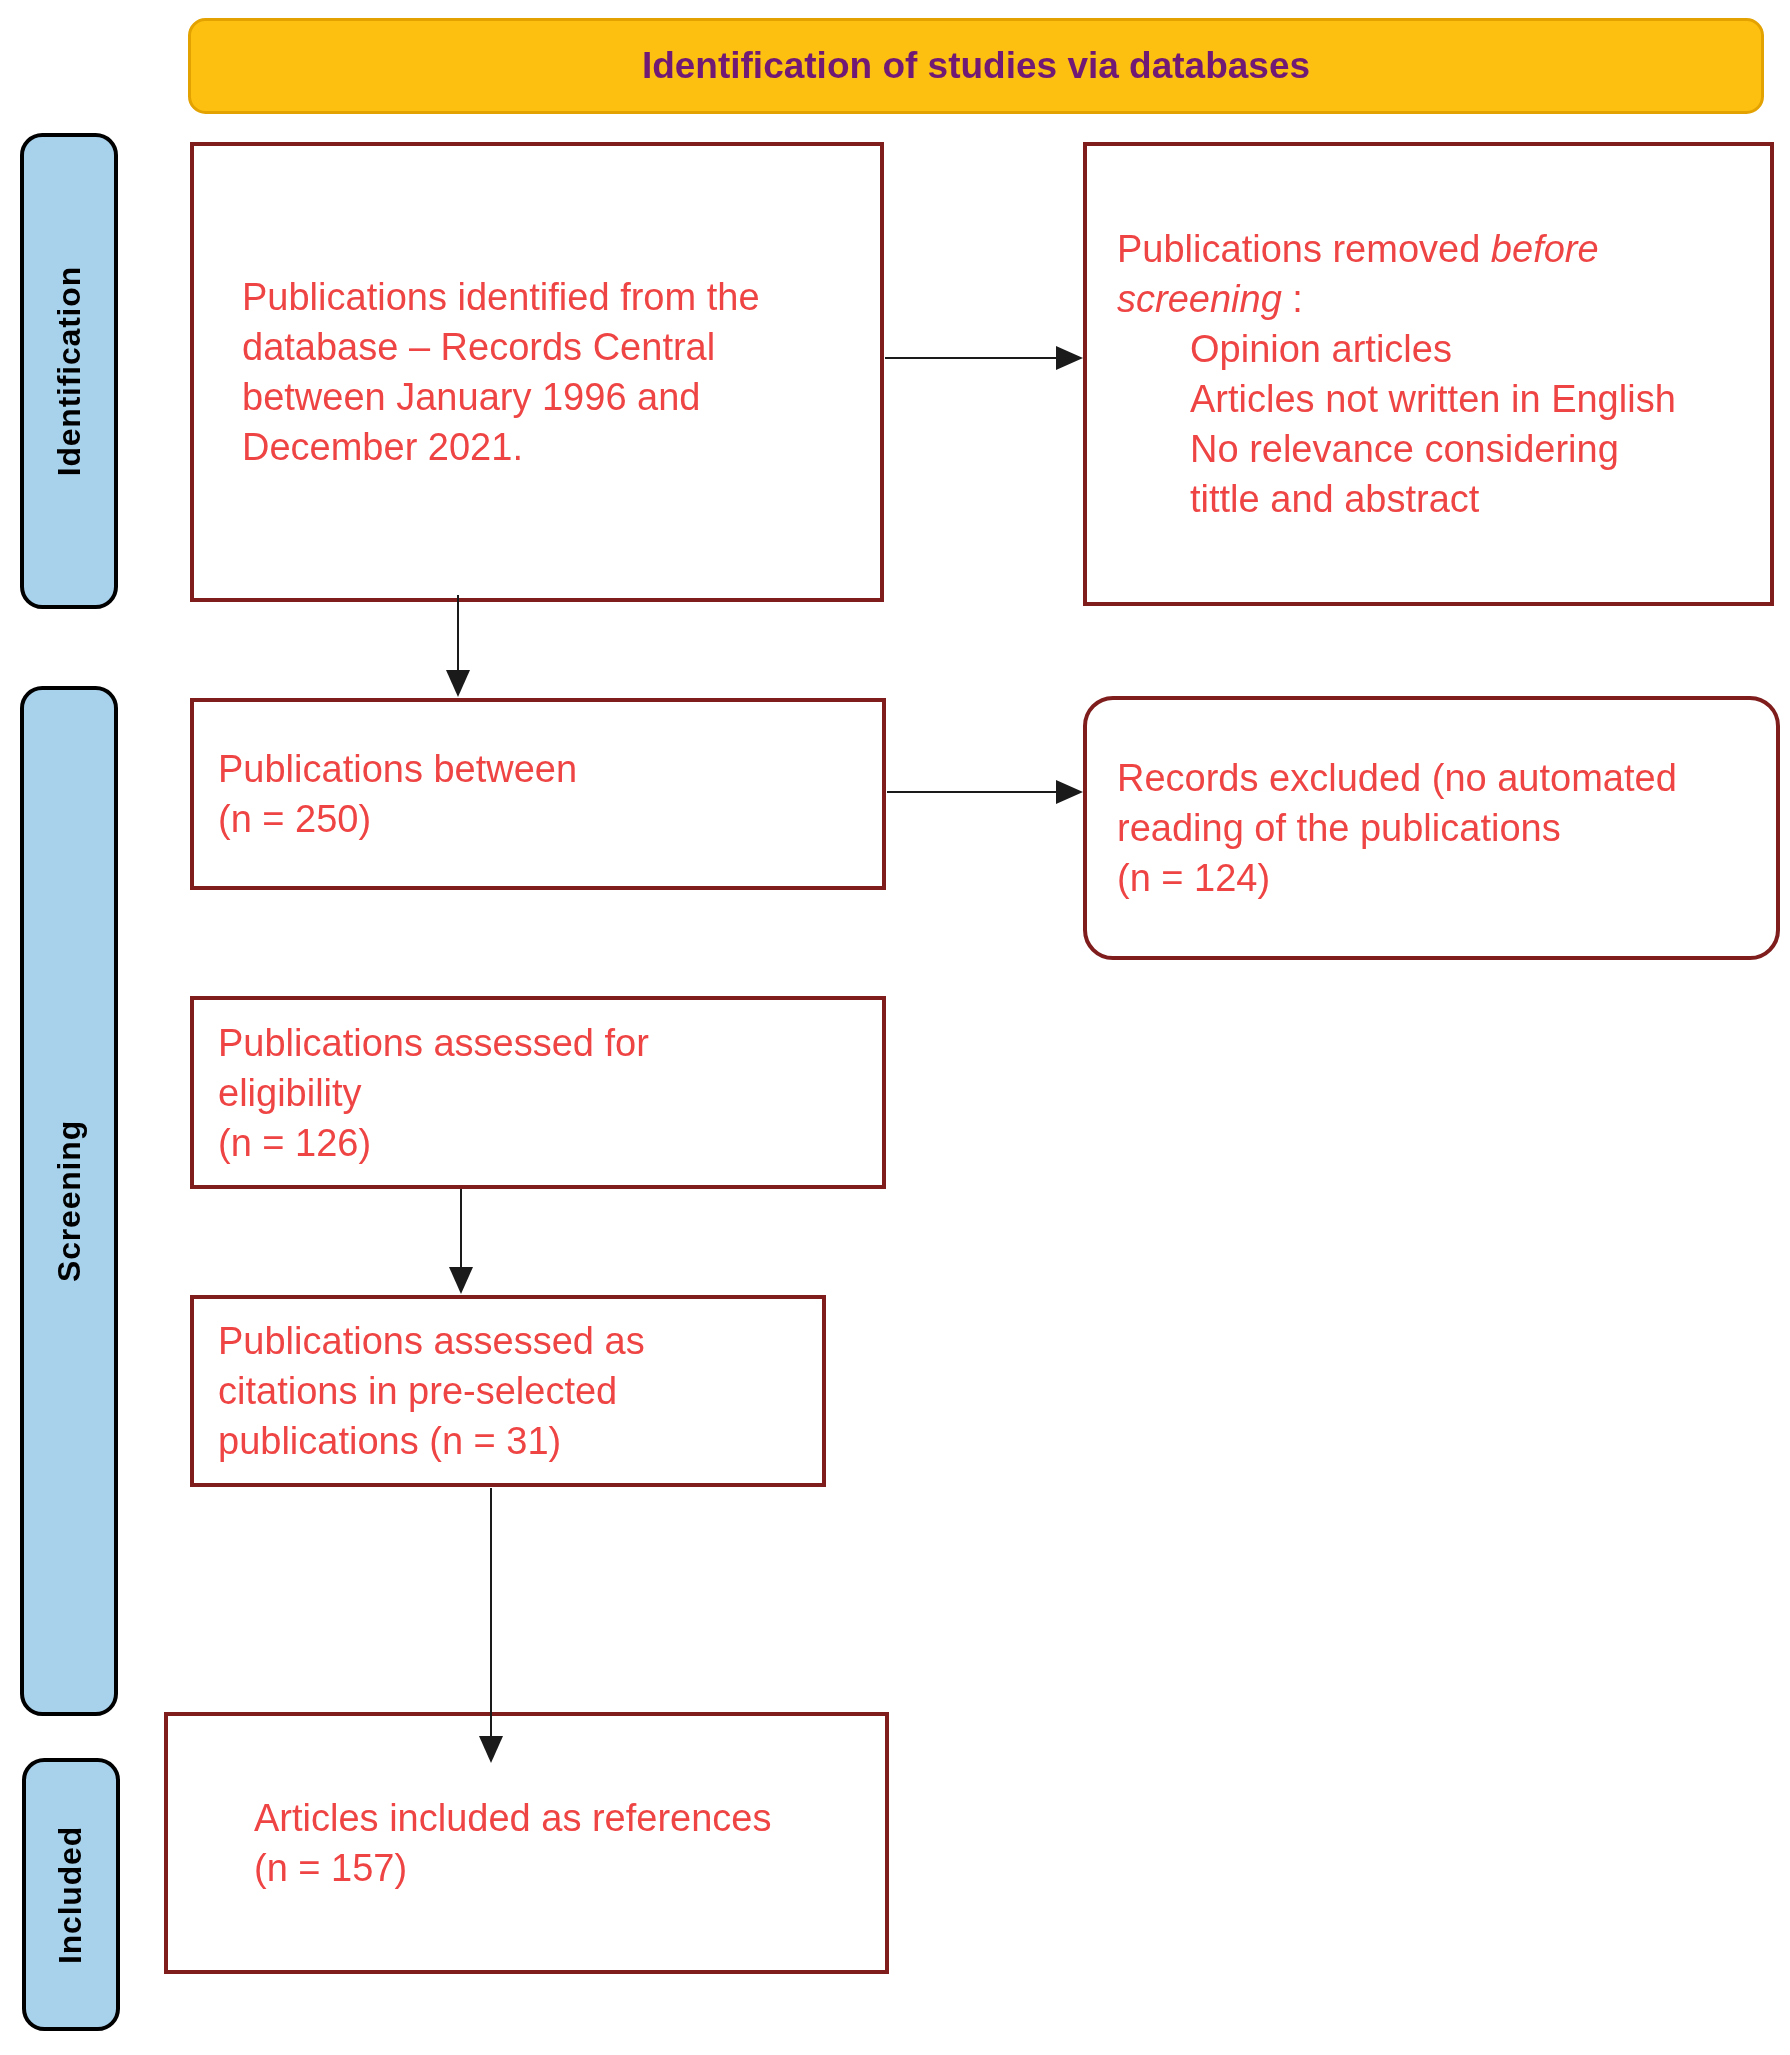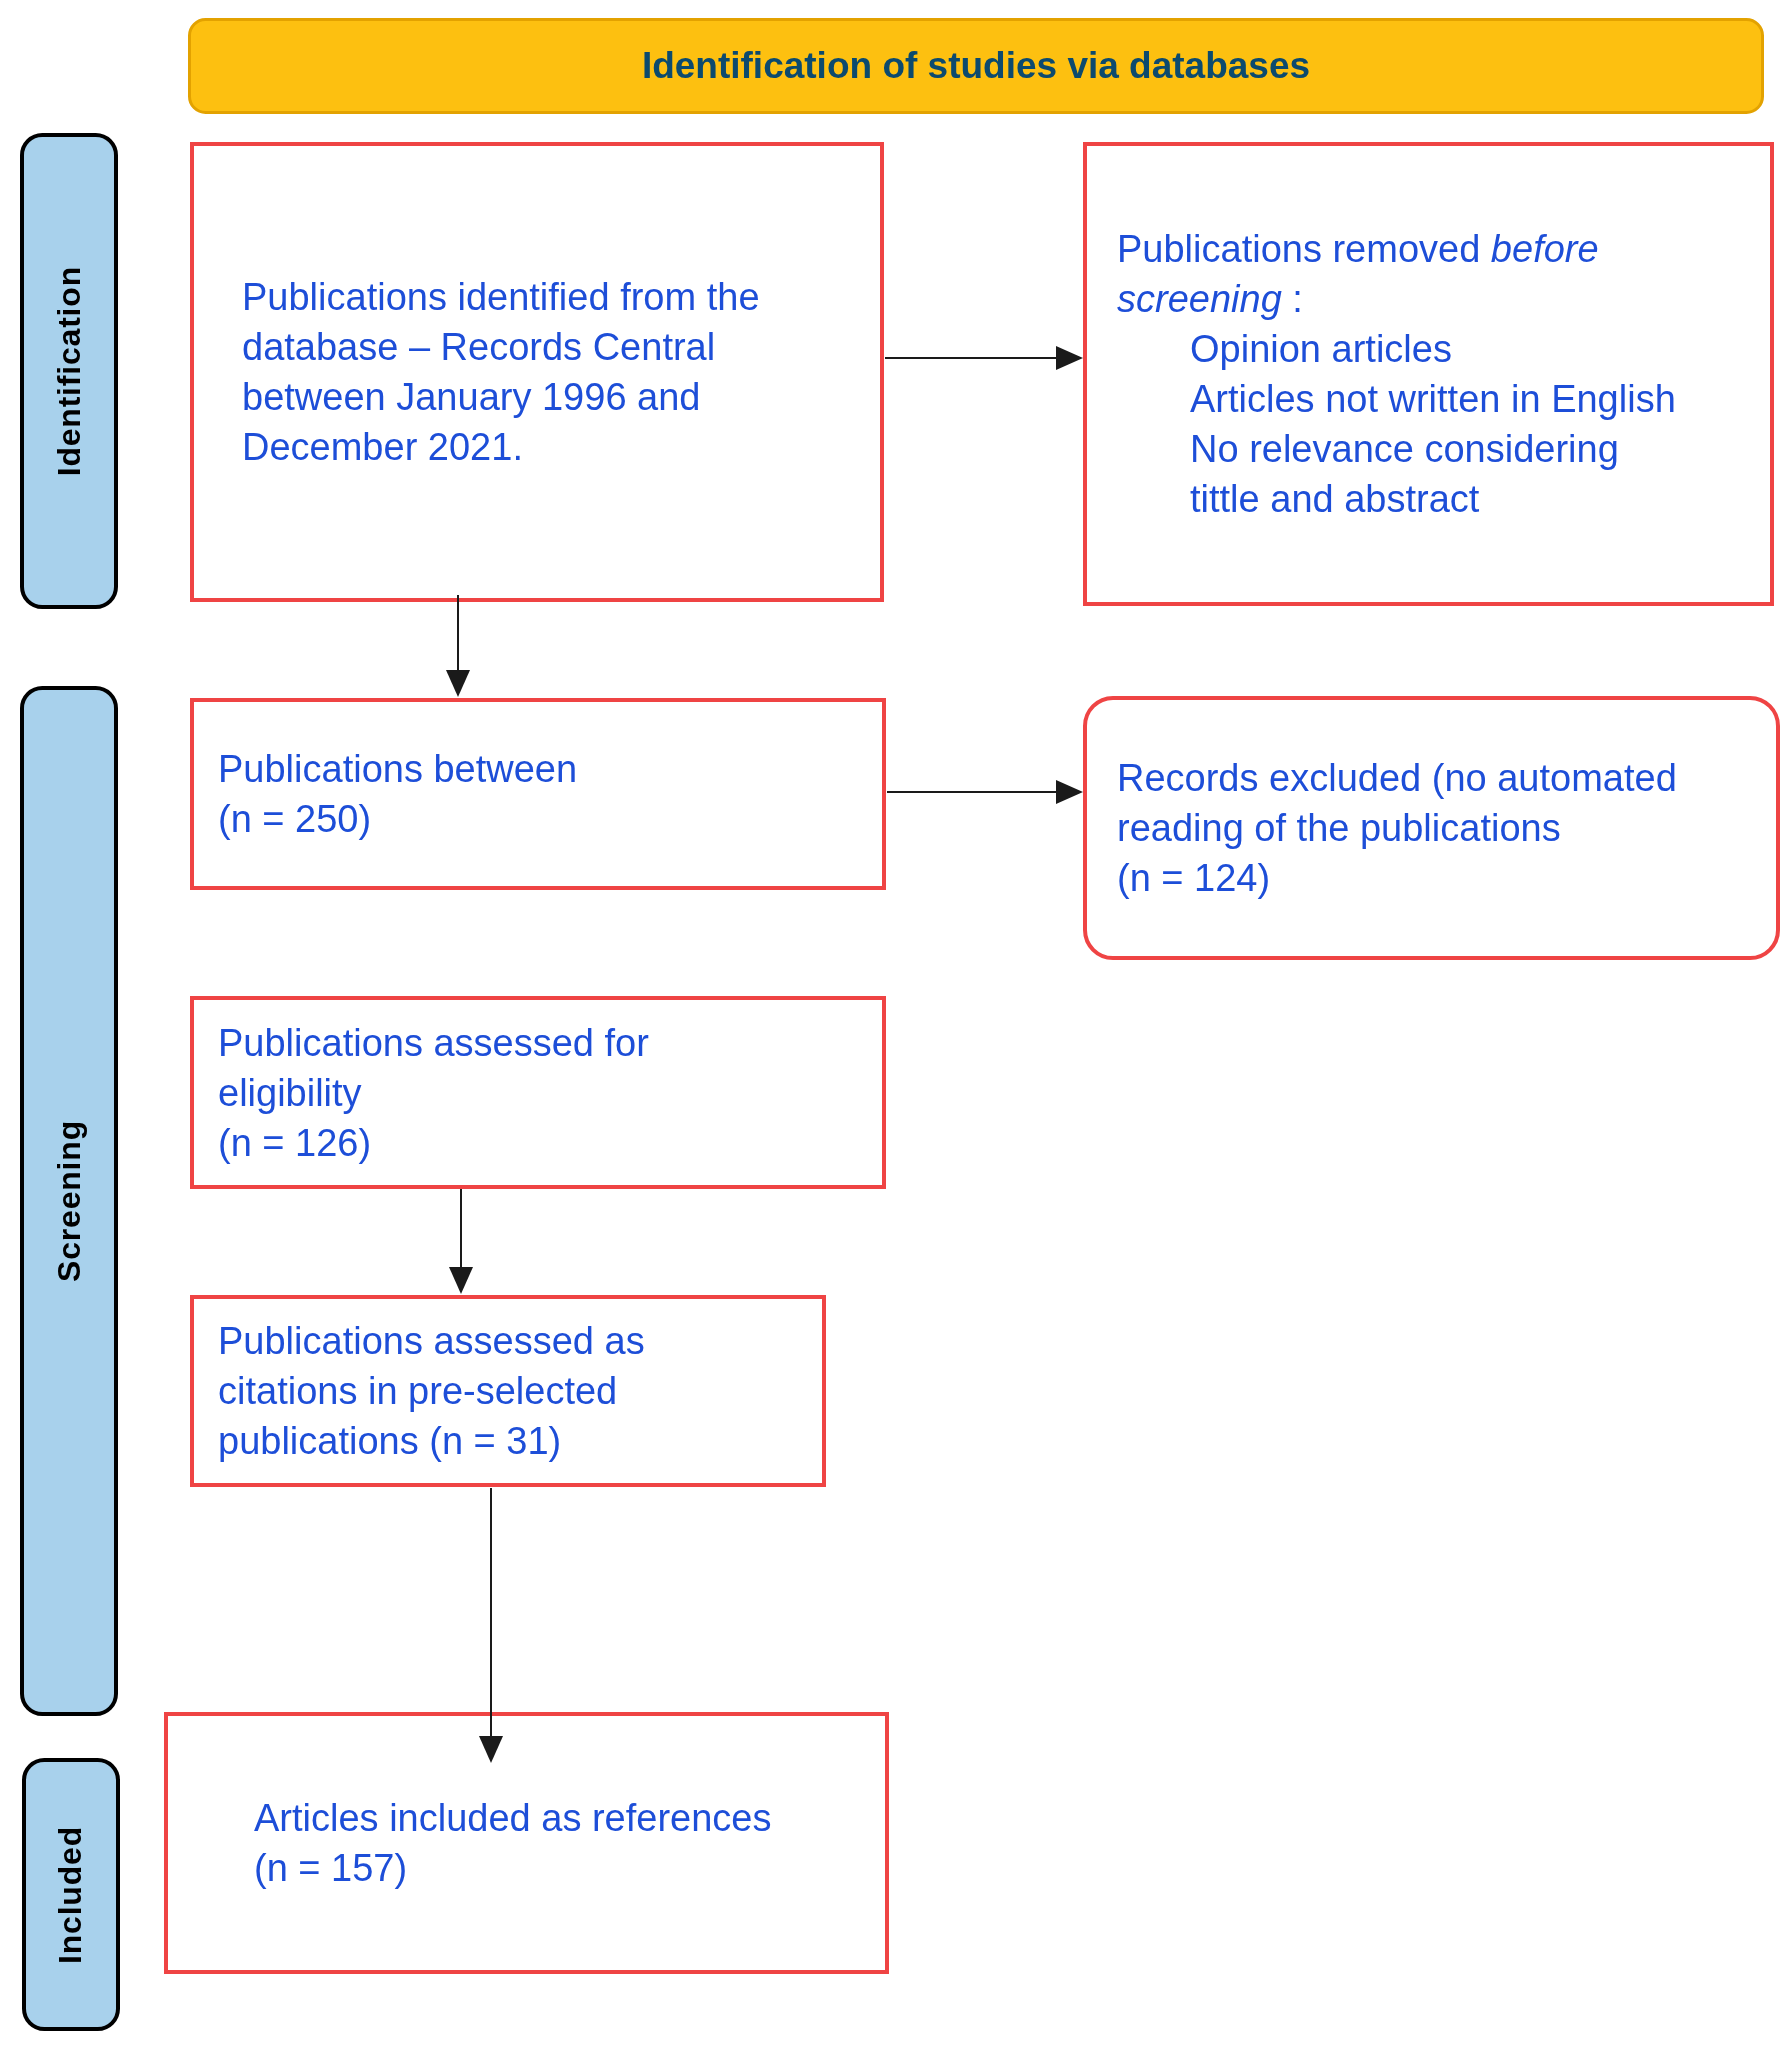--- a/index.html
+++ b/index.html
@@ -15,21 +15,21 @@
   }
 
   
   .banner {
     position: absolute;
     left: 188px; top: 17.6px; width: 1576px; height: 96px;
     background: #FDC010;
     border: 3.2px solid #E3A200;
     border-radius: 17.6px;
     display: flex; align-items: center; justify-content: center;
-    font-size: 37px; font-weight: 700; color: #0c4a6e;
+    font-size: 37px; font-weight: 700; color: #701a75;
   }
 
   
   .stage {
     position: absolute;
     background: #A8D1EC;
     border: 4px solid #000;
     border-radius: 22.3px;
     display: flex; align-items: center; justify-content: center;
   }
@@ -41,23 +41,23 @@
     white-space: nowrap;
   }
   #stage-identification { left: 20px; top: 133px; width: 98px; height: 476px; }
   #stage-screening      { left: 20px; top: 686px; width: 98px; height: 1030px; }
   #stage-included       { left: 21.5px; top: 1758px; width: 98px; height: 273px; }
 
   
   .box {
     position: absolute;
     background: #ffffff;
-    border: 4px solid #ef4444;
+    border: 4px solid #7f1d1d;
     display: flex; flex-direction: column; justify-content: center;
-    font-size: 38px; line-height: 50px; color: #1d4ed8;
+    font-size: 38px; line-height: 50px; color: #ef4444;
   }
   .line { white-space: nowrap; }
   .indent { padding-left: 73px; }
   .it { font-style: italic; }
 
   #box-identified  { left: 190px;  top: 142px;  width: 694px; height: 460px; padding-left: 48px; }
   #box-removed     { left: 1083px; top: 142px;  width: 691px; height: 464px; padding-left: 30px; }
   #box-screened    { left: 190px;  top: 698px;  width: 696px; height: 192px; padding-left: 24px; }
   #box-excluded    { left: 1083px; top: 696px;  width: 697px; height: 264px; padding-left: 30px; border-radius: 30px; }
   #box-eligibility { left: 190px;  top: 996px; width: 696px; height: 193px; padding-left: 24px; }

